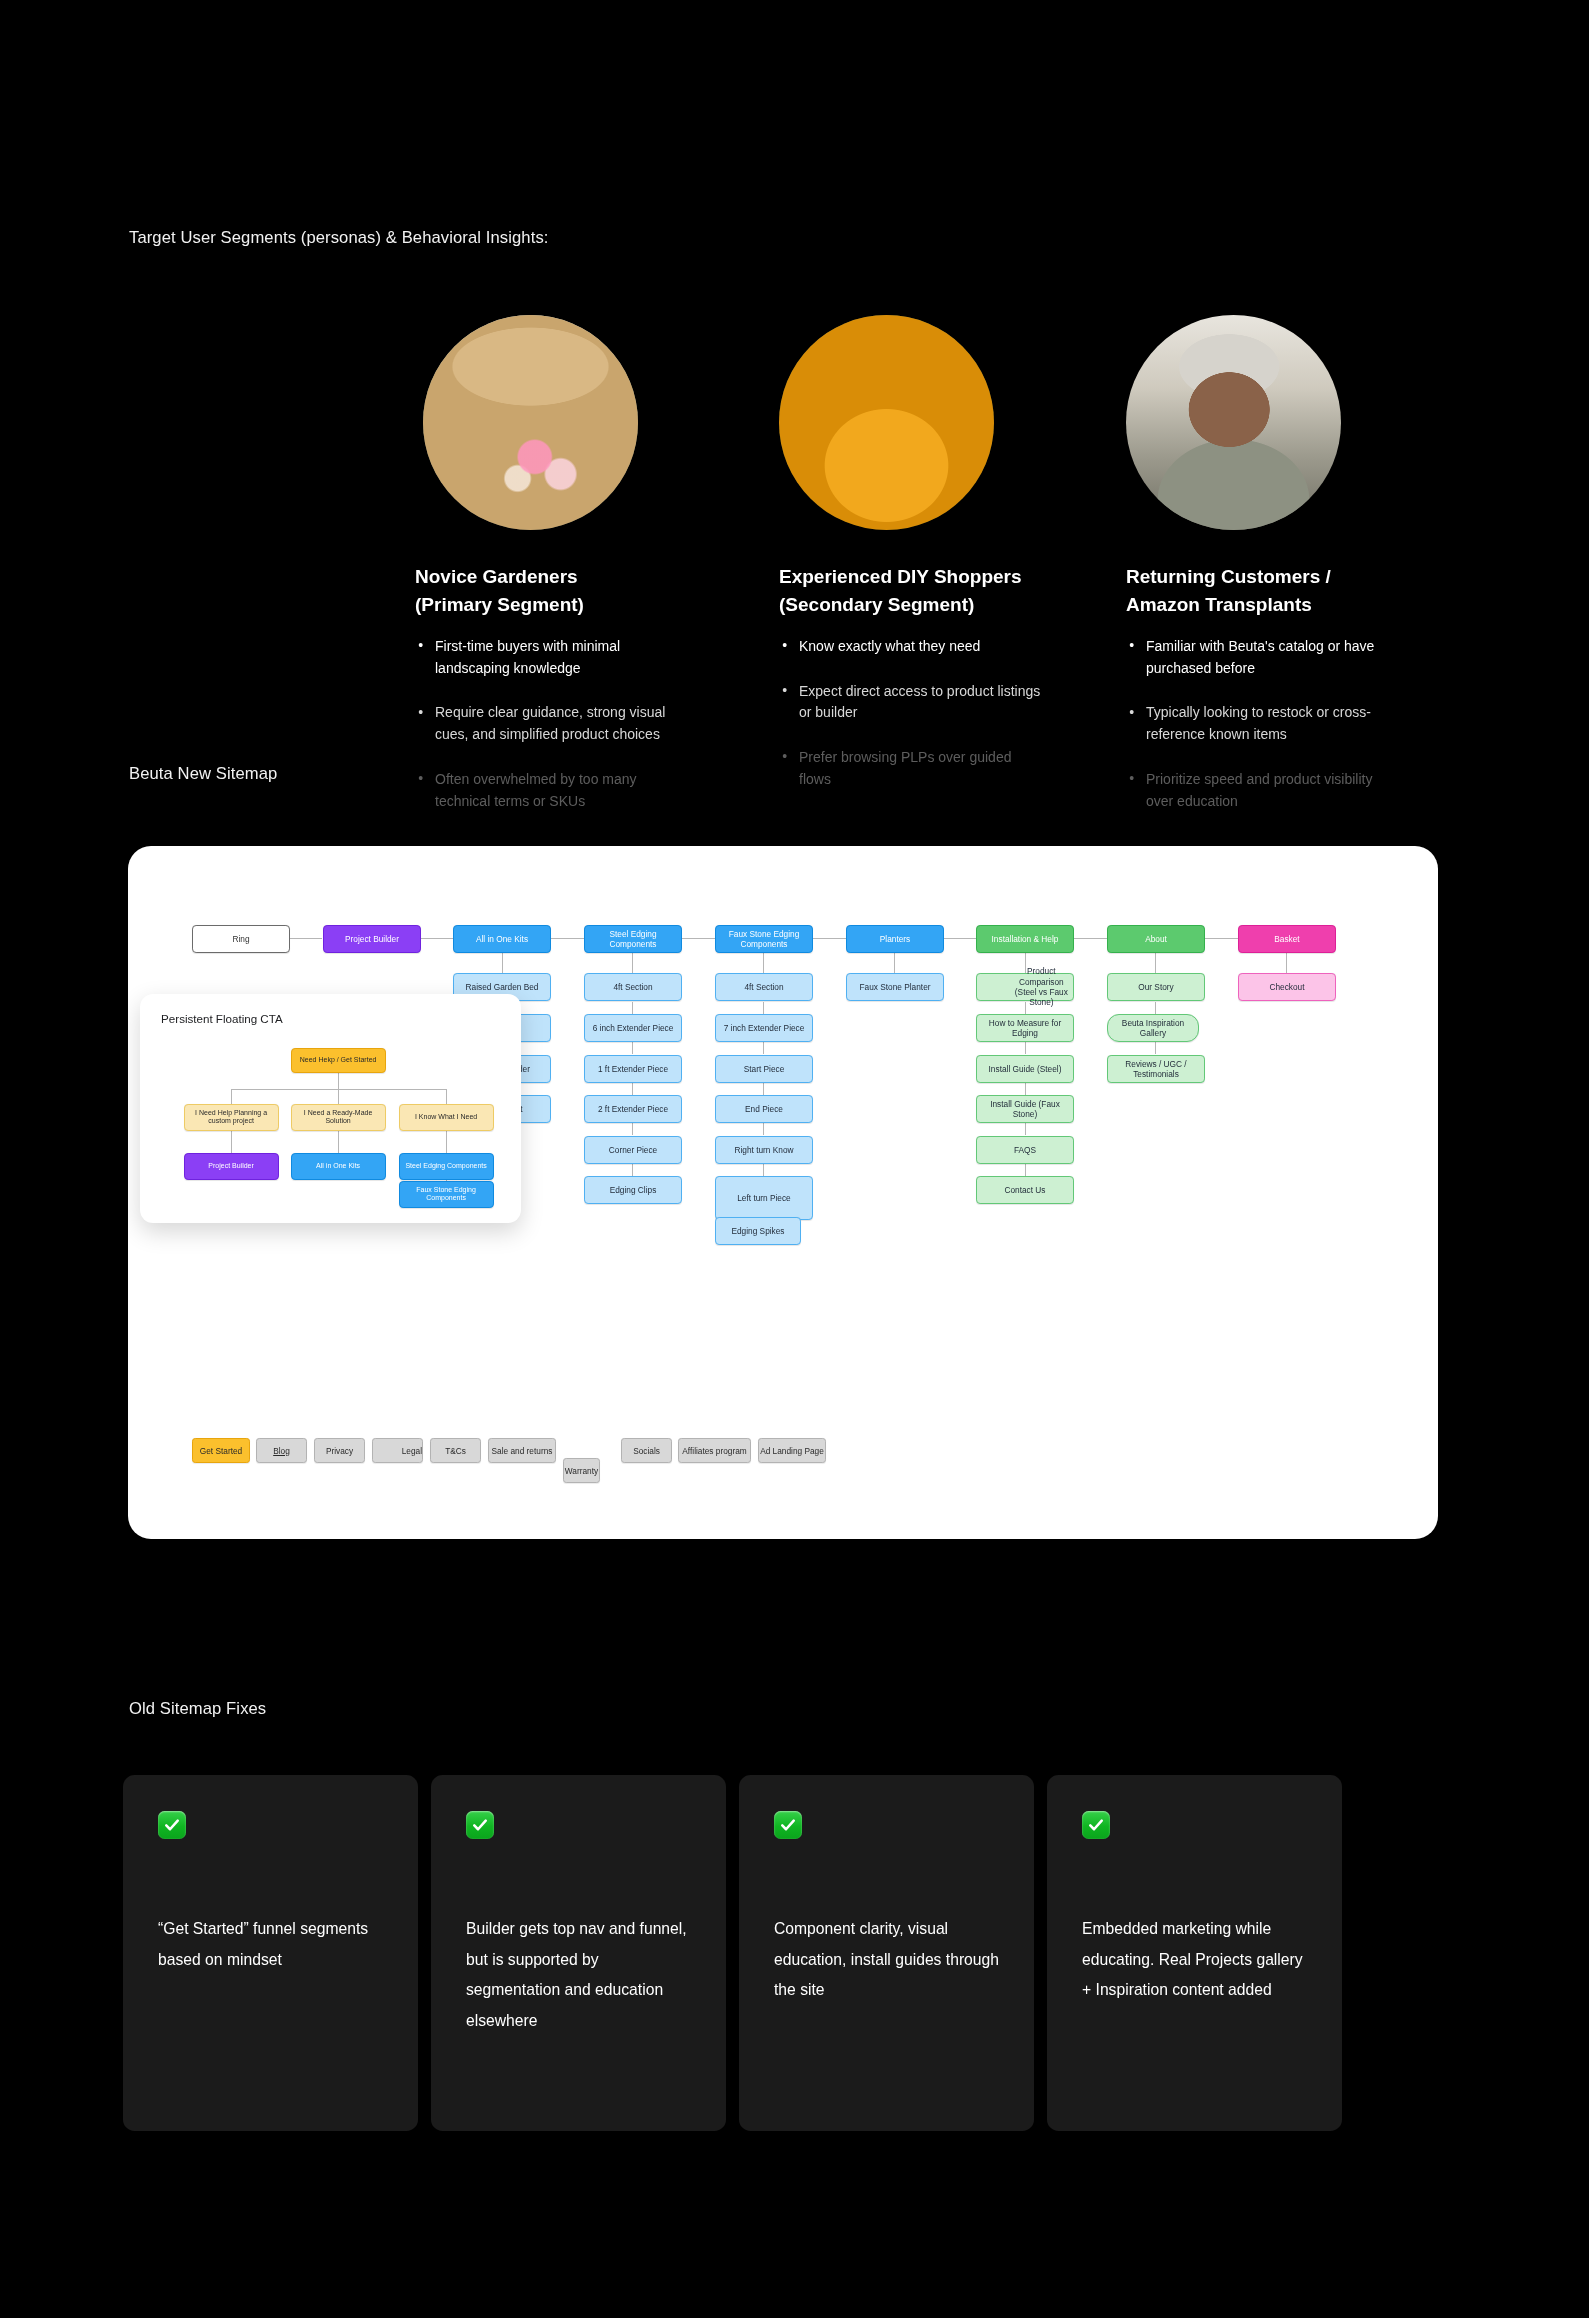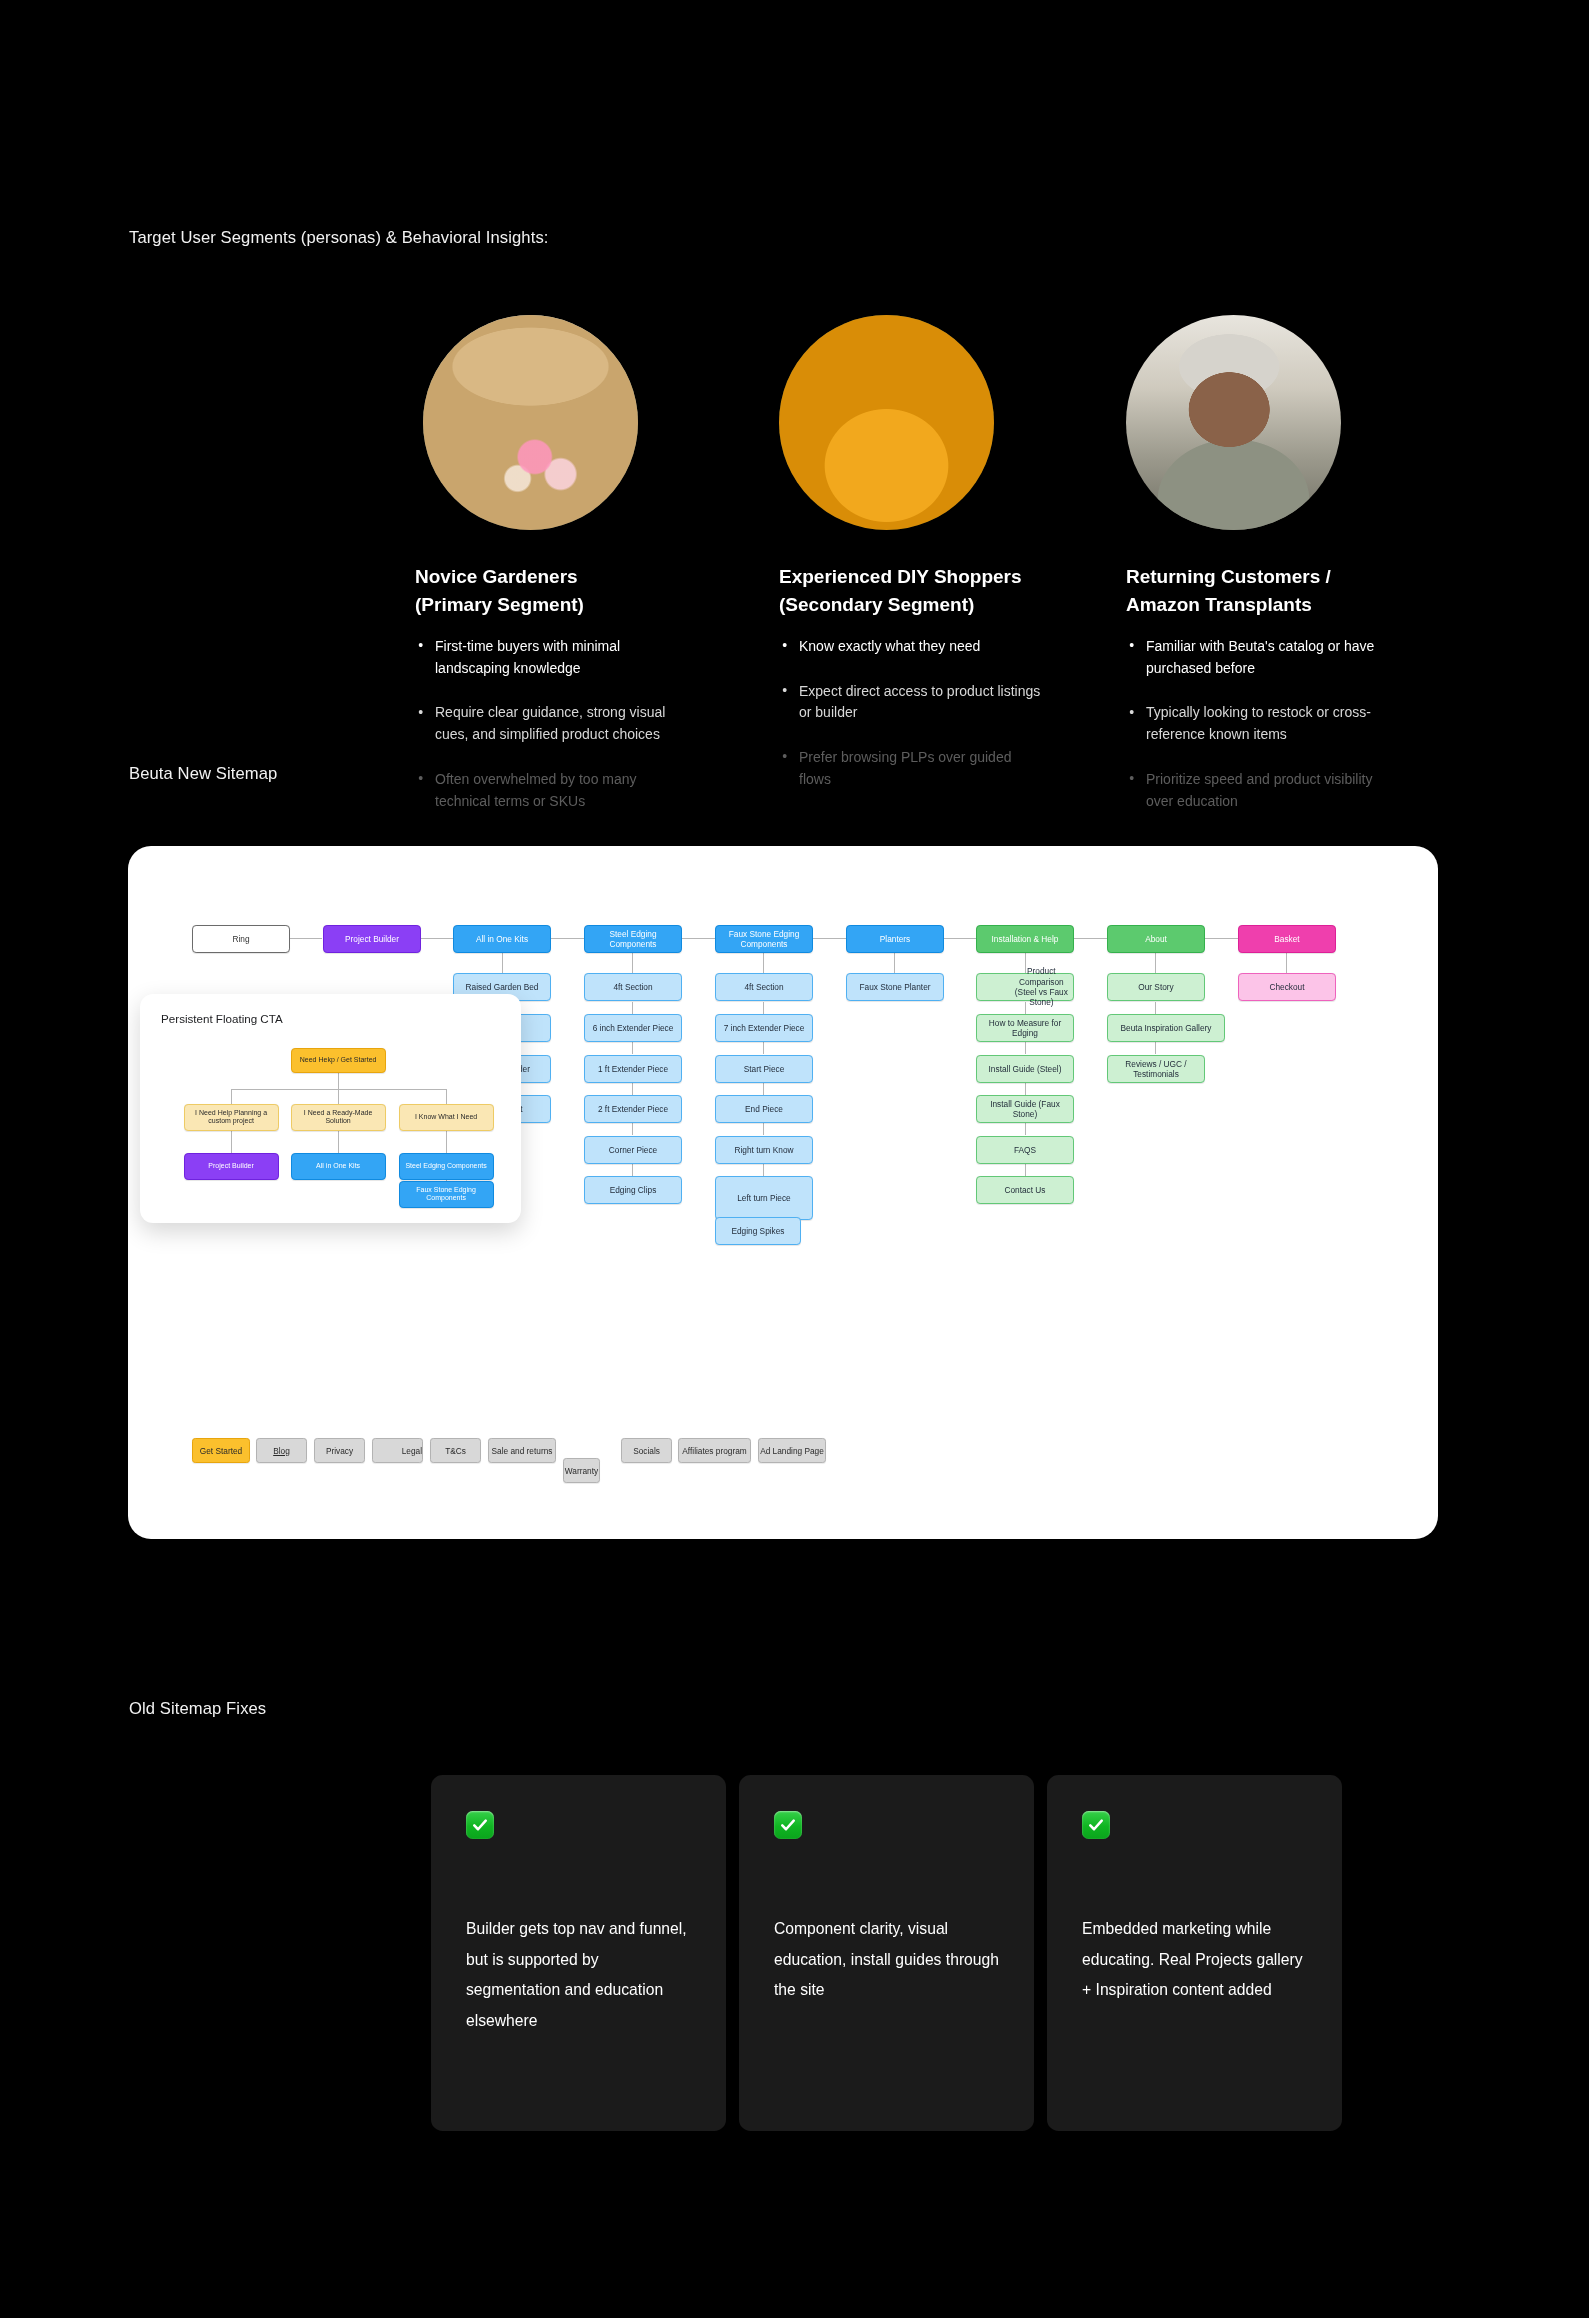--- a/index.html
+++ b/index.html
@@ -401,21 +401,21 @@
         </div>
         <div class="edge v" style="left: 897px; top: 318px; height: 12.4px;"></div>
         <div class="node n-green-l" style="left: 848px; top: 330px; width: 98px; height: 28px;">
           <span>Contact Us</span>
         </div>
         <div class="edge v" style="left: 1027px; top: 107px; height: 21px;"></div>
         <div class="node n-green-l" style="left: 979px; top: 127px; width: 98px; height: 28px;">
           <span>Our Story</span>
         </div>
         <div class="edge v" style="left: 1027px; top: 156px; height: 12.4px;"></div>
-        <div class="node n-green-l" style="left: 979px; top: 168px; width: 118px; height: 28px;">
+        <div class="node n-green-l" style="left: 979px; top: 168px; width: 92px; height: 28px; border-radius: 12px;">
           <span>Beuta Inspiration Gallery</span>
         </div>
         <div class="edge v" style="left: 1027px; top: 196px; height: 12.4px;"></div>
         <div class="node n-green-l" style="left: 979px; top: 209px; width: 98px; height: 28px;">
           <span>Reviews / UGC / Testimonials</span>
         </div>
         <div class="edge v" style="left: 1158px; top: 107px; height: 21px;"></div>
         <div class="node n-pink-l" style="left: 1110px; top: 127px; width: 98px; height: 28px;">
           <span>Checkout</span>
         </div>
@@ -490,20 +490,28 @@
         </div>
         <div class="chip" style="left: 630px; top: 592px; width: 68px;">
           <span>Ad Landing Page</span>
         </div>
       </div>
   </div>
 
   <div class="section-label" id="fixes-label">Old Sitemap Fixes</div>
 
   <div class="fixes">
+    <div class="fix-card c0">
+      <div class="check-emoji">
+        <svg width="18" height="18" viewBox="0 0 22 22">
+            <path d="M4 11.5 L8.6 16.2 L18 5.6" fill="none" stroke="#ffffff" stroke-width="3.1" stroke-linecap="round" stroke-linejoin="round"></path>
+          </svg>
+      </div>
+      <div class="fix-text">“Get Started” funnel segments based on mindset</div>
+    </div>
     <div class="fix-card c1">
       <div class="check-emoji">
         <svg width="18" height="18" viewBox="0 0 22 22">
             <path d="M4 11.5 L8.6 16.2 L18 5.6" fill="none" stroke="#ffffff" stroke-width="3.1" stroke-linecap="round" stroke-linejoin="round"></path>
           </svg>
       </div>
       <div class="fix-text">Builder gets top nav and funnel, but is supported by segmentation and education elsewhere</div>
     </div>
     <div class="fix-card c2">
       <div class="check-emoji">

